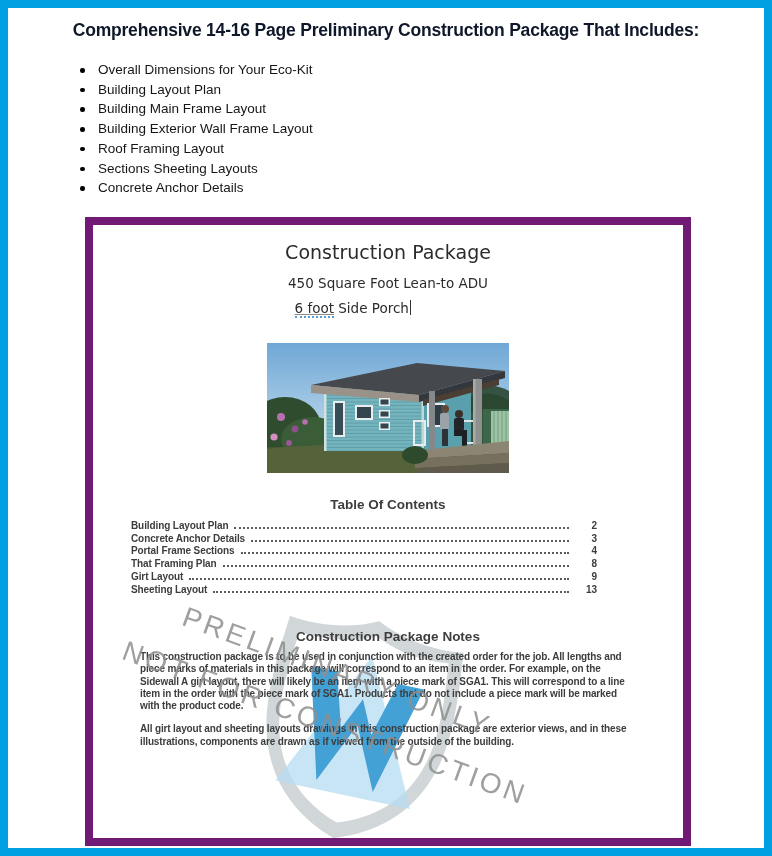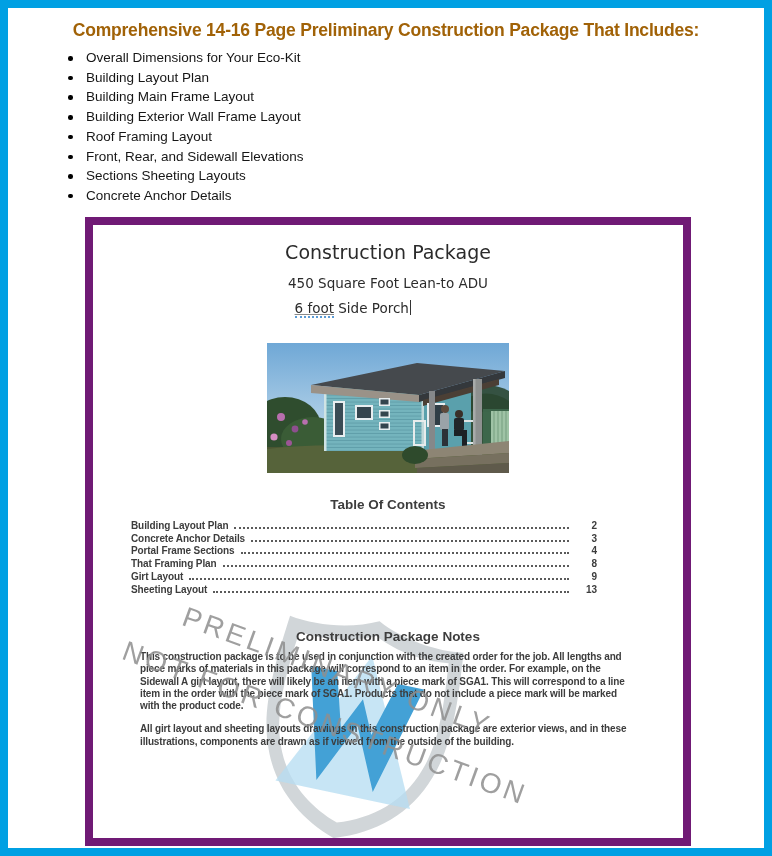--- a/index.html
+++ b/index.html
@@ -4,24 +4,24 @@
 <style>
   html,body { margin:0; padding:0; background:#fff; }
   #page {
     position:relative; width:772px; height:856px; box-sizing:border-box;
     border:8px solid #00A0E3; background:#fff; overflow:hidden;
     font-family:"Liberation Sans", sans-serif; color:#000;
   }
   
   .flyer-title {
     position:absolute; top:12px; left:0; width:756px; text-align:center;
-    font-size:17.5px; font-weight:bold; letter-spacing:-0.2px; color:#a16207;
+    font-size:17.5px; font-weight:bold; letter-spacing:-0.2px; color:#0f172a;
   }
   ul.includes {
-    position:absolute; top:36px; left:74px; margin:4px; padding:0; list-style:none;
+    position:absolute; top:36px; left:74px; margin:16px; padding:0; list-style:none;
     font-size:13.5px; color:#161616;
   }
   ul.includes li { position:relative; line-height:19.7px; }
   ul.includes li::before {
     content:""; position:absolute; left:-18px; top:8px;
     width:4.5px; height:4.5px; border-radius:50%; background:#000;
   }
   
   .doc {
     position:absolute; left:77px; top:209px; width:606px; height:629px;
@@ -88,21 +88,20 @@
 <div id="page">
 
   <div class="flyer-title">Comprehensive 14-16 Page Preliminary Construction Package That Includes:</div>
 
   <ul class="includes">
     <li>Overall Dimensions for Your Eco-Kit</li>
     <li>Building Layout Plan</li>
     <li>Building Main Frame Layout</li>
     <li>Building Exterior Wall Frame Layout</li>
     <li>Roof Framing Layout</li>
-    <li>Front, Rear, and Sidewall Elevations</li>
     <li>Sections Sheeting Layouts</li>
     <li>Concrete Anchor Details</li>
   </ul>
 
   <div class="doc">
 
     <svg class="wm-logo" viewBox="0 0 100 106" xmlns="http://www.w3.org/2000/svg">
       <path d="M50 4 C62 10 78 12 90 10 C92 30 94 52 88 68 C82 86 68 98 50 104 C32 98 18 86 12 68 C6 52 8 30 10 10 C22 12 38 10 50 4 Z" fill="#CDD2D5"></path>
       <path d="M50 4 C62 10 78 12 90 10 C92 30 94 52 88 68 C82 86 68 98 50 104 C32 98 18 86 12 68 C6 52 8 30 10 10 C22 12 38 10 50 4 Z" fill="#FFFFFF" transform="translate(50,53) scale(0.86) translate(-50,-53)"></path>
       <path d="M50 20 L81 84 L19 84 Z" fill="#AED9F0" opacity="0.75"></path>

